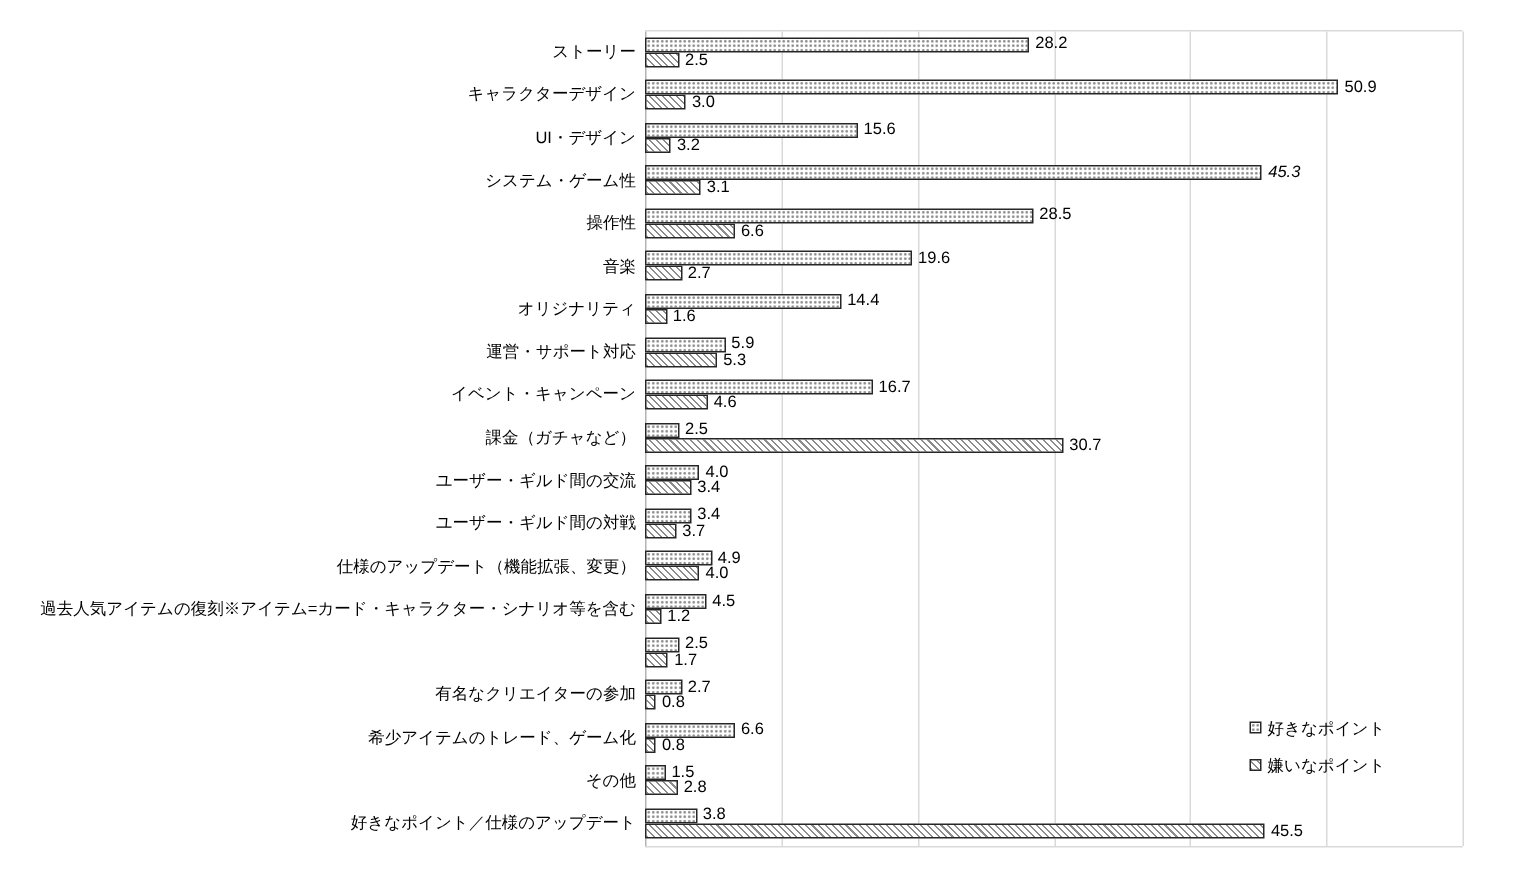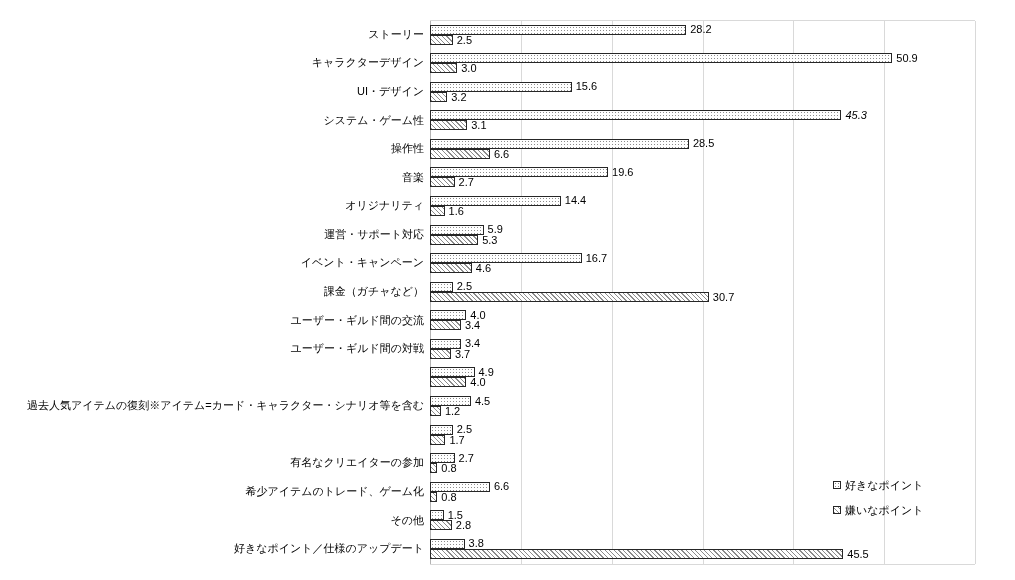--- a/index.html
+++ b/index.html
@@ -35,20 +35,21 @@
       <div class="cat" style="top: 57.16px; height: 28.58px;">UI・デザイン</div>
       <div class="cat" style="top: 85.74px; height: 28.58px;">システム・ゲーム性</div>
       <div class="cat" style="top: 114.32px; height: 28.58px;">操作性</div>
       <div class="cat" style="top: 142.89px; height: 28.58px;">音楽</div>
       <div class="cat" style="top: 171.47px; height: 28.58px;">オリジナリティ</div>
       <div class="cat" style="top: 200.05px; height: 28.58px;">運営・サポート対応</div>
       <div class="cat" style="top: 228.63px; height: 28.58px;">イベント・キャンペーン</div>
       <div class="cat" style="top: 257.21px; height: 28.58px;">課金（ガチャなど）</div>
       <div class="cat" style="top: 285.79px; height: 28.58px;">ユーザー・ギルド間の交流</div>
       <div class="cat" style="top: 314.37px; height: 28.58px; padding-left: 31px;">ユーザー・ギルド間の対戦</div>
+      <div class="cat" style="top: 342.95px; height: 28.58px;">仕様のアップデート（機能拡張、変更）</div>
       <div class="cat" style="top: 371.53px; height: 28.58px;">過去人気アイテムの復刻※アイテム=カード・キャラクター・シナリオ等を含む</div>
       <div class="cat" style="top: 428.68px; height: 28.58px;">有名なクリエイターの参加</div>
       <div class="cat" style="top: 457.26px; height: 28.58px;">希少アイテムのトレード、ゲーム化</div>
       <div class="cat" style="top: 485.84px; height: 28.58px;">その他</div>
       <div class="cat" style="top: 514.42px; height: 28.58px;">好きなポイント／仕様のアップデート</div>
     </div>
   <div class="plot">
       <div class="grid axis" style="left: 0px;"></div>
       <div class="grid" style="left: 90.83px;"></div>
       <div class="grid" style="left: 181.67px;"></div>

